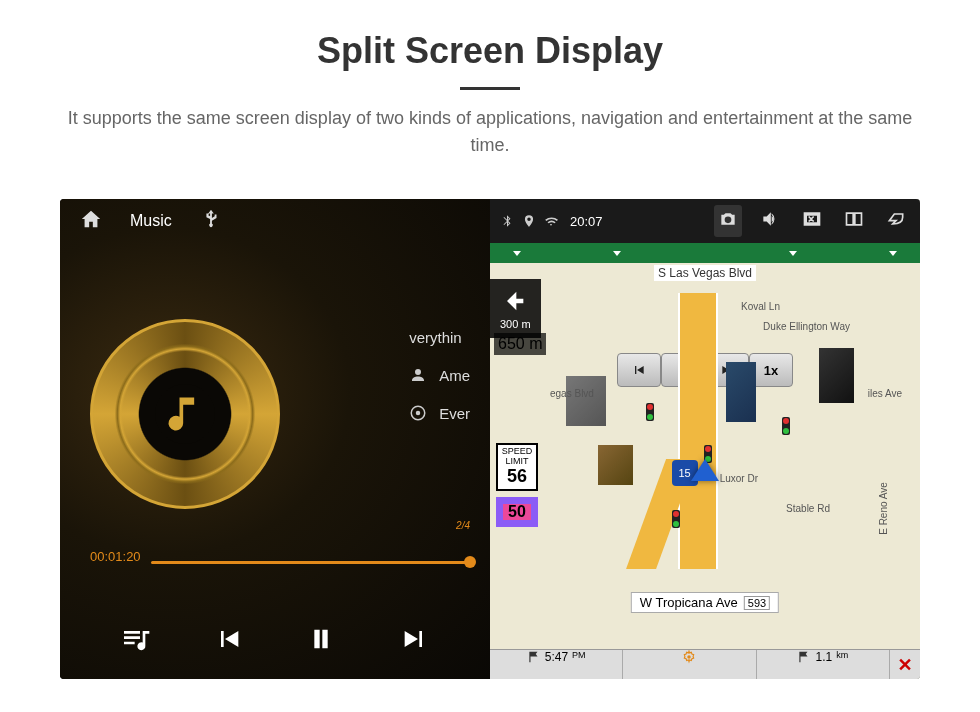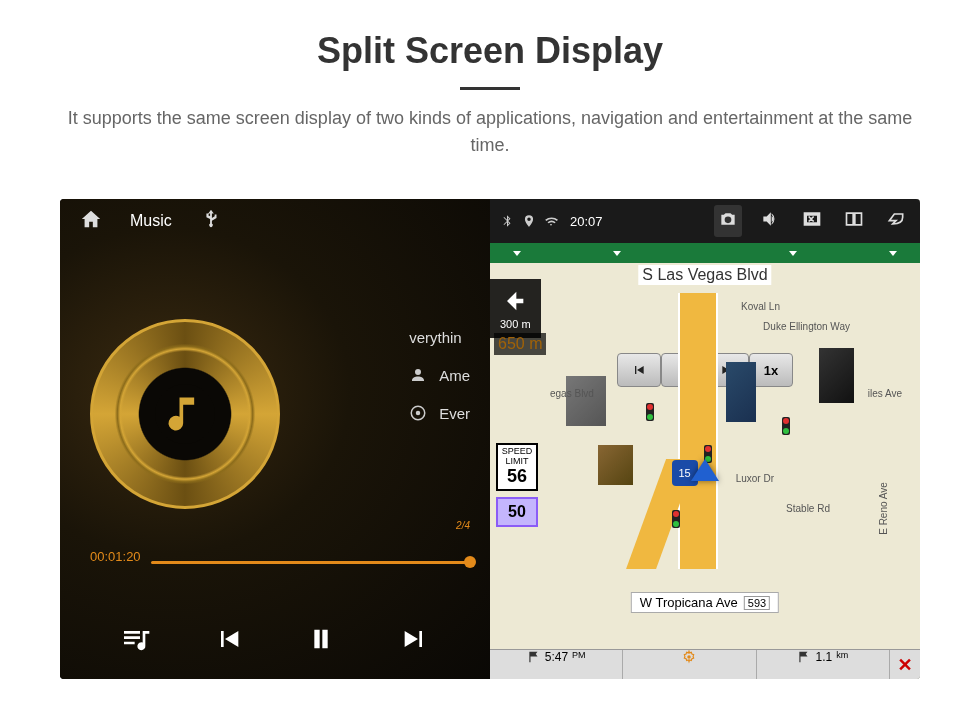--- a/index.html
+++ b/index.html
@@ -38,43 +38,43 @@
 .time-r { font-size:13px; color:#fff; }
 .sys-icons { display:flex; gap:14px; margin-left:auto; }
 .sys-icons svg { width:20px; height:20px; fill:#ddd; }
 .sys-btn { padding:4px; }
 .sys-btn.active { background:#333; border-radius:3px; }
 
 .map { position:absolute; top:44px; left:0; right:0; bottom:30px; background:#ede9d4; overflow:hidden; }
 .green-bar { height:20px; background:#1a7a3a; position:relative; }
 .green-arrow { position:absolute; top:0; width:14px; height:20px; display:flex; align-items:center; justify-content:center; }
 .green-arrow svg { width:10px; height:10px; fill:#fff; }
-.street-top { position:absolute; top:22px; left:50%; transform:translateX(-50%); font-size:16px; color:#333; background:#fff; padding:1px 4px; }
+.street-top { position:absolute; top:22px; left:50%; transform:translateX(-50%); font-size:12px; color:#333; background:#fff; padding:1px 4px; }
 .turn-box { position:absolute; left:0; top:36px; background:rgba(0,0,0,0.85); color:#fff; padding:8px 10px; font-size:12px; }
 .turn-box svg { width:28px; height:28px; fill:#fff; }
 .dist1 { font-size:11px; }
-.dist2 { position:absolute; left:4px; top:90px; font-size:16px; color:#a16207; background:rgba(0,0,0,0.7); padding:2px 4px; }
+.dist2 { position:absolute; left:4px; top:90px; font-size:16px; color:#000000; background:rgba(0,0,0,0.7); padding:2px 4px; }
 
 .media-ctrl { position:absolute; top:110px; left:50%; transform:translateX(-50%); display:flex; }
 .mc-btn { width:44px; height:34px; background:linear-gradient(#e8e8e8,#bbb); border:1px solid #888; border-radius:4px; display:flex; align-items:center; justify-content:center; font-size:13px; font-weight:bold; }
 .mc-btn svg { width:16px; height:16px; fill:#222; }
 
 .road-main { position:absolute; left:60px; top:50px; right:50px; bottom:80px; }
 .road-y { position:absolute; left:40%; top:0; bottom:0; width:40px; background:#f0b840; border-left:2px solid #fff; border-right:2px solid #fff; }
 .road-y2 { position:absolute; left:30%; top:60%; bottom:0; width:30px; background:#f0b840; transform:skewX(-20deg); }
 .interstate { position:absolute; left:38%; bottom:30%; width:26px; height:26px; background:#1a4ba8; border-radius:4px; color:#fff; font-size:11px; display:flex; align-items:center; justify-content:center; font-weight:normal; }
 .nav-cursor { position:absolute; left:44%; bottom:32%; width:0; height:0; border-left:14px solid transparent; border-right:14px solid transparent; border-bottom:22px solid #2060d0; filter:drop-shadow(0 0 3px rgba(0,0,0,0.5)); }
 .traffic-light { position:absolute; width:8px; height:18px; background:#222; border-radius:2px; }
 .tl-r::before, .tl-g::after { content:""; position:absolute; left:1px; width:6px; height:6px; border-radius:50%; }
 .tl-r::before { top:1px; background:#e03030; }
 .tl-g::after { bottom:1px; background:#30c040; }
 
 .speed-limit { position:absolute; left:6px; top:200px; width:42px; background:#fff; border:2px solid #000; text-align:center; font-size:9px; padding:2px; line-height:1.1; }
 .speed-limit .num { font-size:18px; font-weight:bold; }
-.speed-cur { position:absolute; left:6px; top:254px; width:42px; height:30px; background:#c4b5fd; border:2px solid #8b5cf6; display:flex; align-items:center; justify-content:center; font-size:16px; font-weight:bold; }
+.speed-cur { position:absolute; left:6px; top:254px; width:42px; height:30px; background:#ec4899; border:7px solid #8b5cf6; display:flex; align-items:center; justify-content:center; font-size:16px; font-weight:bold; }
 
 .street-lbl { position:absolute; font-size:10px; color:#555; white-space:nowrap; }
 .street-bottom { position:absolute; bottom:36px; left:50%; transform:translateX(-50%); background:#fff; border:1px solid #aaa; padding:2px 8px; font-size:13px; display:flex; align-items:center; gap:6px; }
 .street-bottom .num { border:1px solid #999; padding:0 3px; font-size:11px; }
 
 .building { position:absolute; background:linear-gradient(135deg,#777,#555); }
 
 .nav-bottom { position:absolute; left:0; right:0; bottom:0; height:30px; background:#ddd; display:flex; align-items:center; font-size:12px; border-top:1px solid #999; }
 .nav-bottom .cell { flex:1; display:flex; align-items:flex-start; justify-content:center; gap:4px; border-right:1px solid #aaa; height:100%; }
 .nav-bottom svg { width:14px; height:14px; }
@@ -254,21 +254,21 @@
         <div class="traffic-light tl-r tl-g" style="left:38%; bottom:15%;"></div>
         <div class="traffic-light tl-r tl-g" style="right:25%; top:45%;"></div>
         <div class="interstate">15</div>
         <div class="nav-cursor"></div>
       </div>
 
       <div class="street-lbl" style="right:140px; top:58px;">Koval Ln</div>
       <div class="street-lbl" style="right:70px; top:78px;">Duke Ellington Way</div>
       <div class="street-lbl" style="left:60px; top:145px;">egas Blvd</div>
       <div class="street-lbl" style="right:18px; top:145px;">iles Ave</div>
-      <div class="street-lbl" style="right:146px; top:230px;">Luxor Dr</div>
+      <div class="street-lbl" style="right:162px; top:230px;">Luxor Dr</div>
       <div class="street-lbl" style="right:90px; top:260px;">Stable Rd</div>
       <div class="street-lbl" style="right:10px; top:260px; transform:rotate(-90deg);">E Reno Ave</div>
 
       <div class="speed-limit">
         <div>SPEED LIMIT</div>
         <div class="num">56</div>
       </div>
       <div class="speed-cur">50</div>
 
       <div class="street-bottom">

